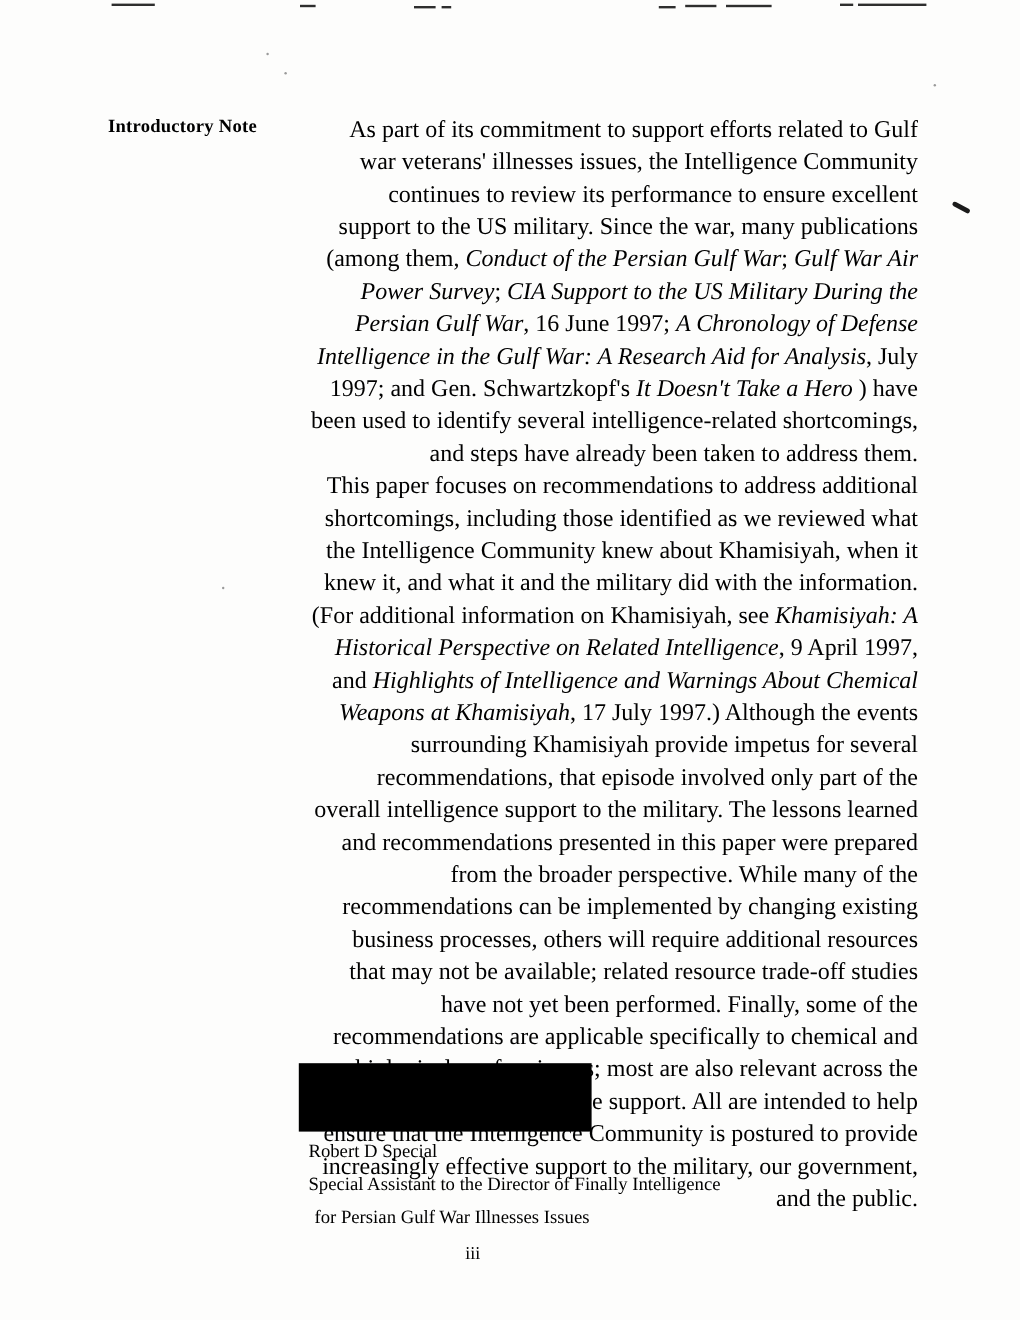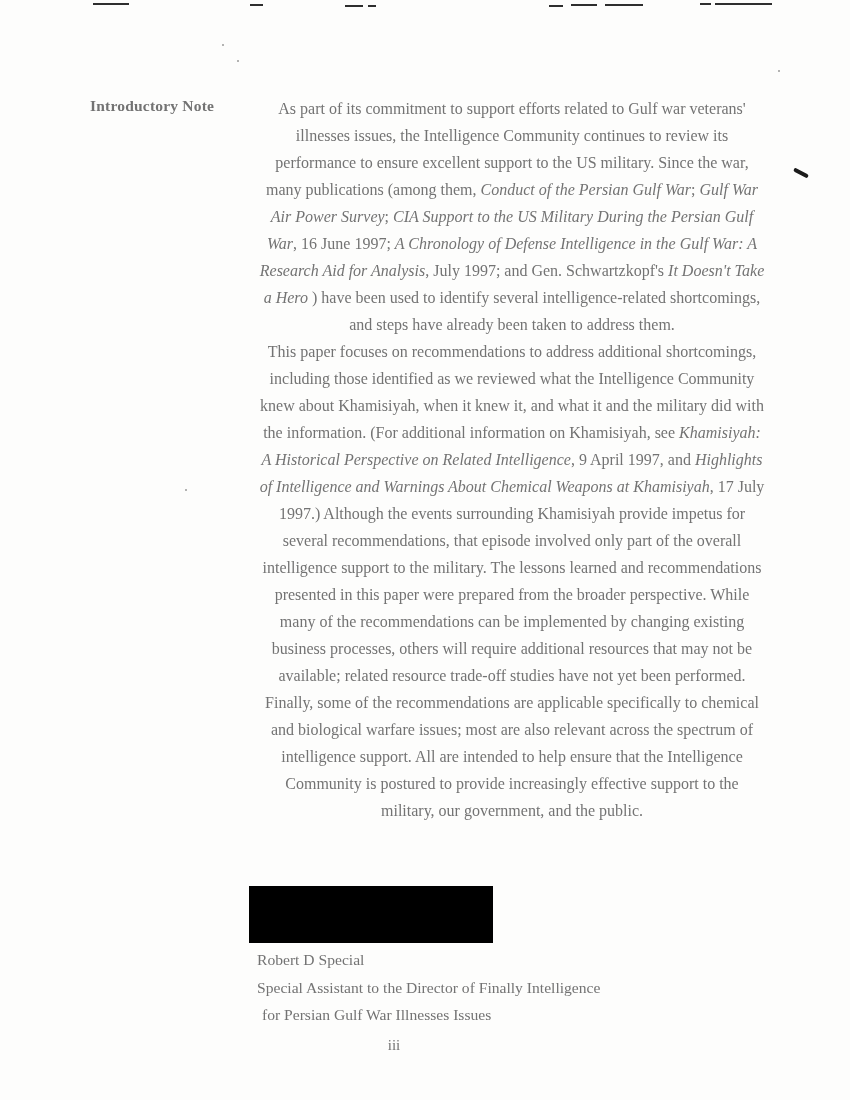--- a/index.html
+++ b/index.html
@@ -6,21 +6,21 @@
     margin: 0;
     padding: 0;
     background: #ffffff;
   }
   .page {
     position: relative;
     width: 850px;
     height: 1100px;
     background: #fdfdfc;
     font-family: "Liberation Serif", "DejaVu Serif", serif;
-    color: #737373;
+    color: #000000;
     overflow: hidden;
   }
   
   .dash {
     position: absolute;
     height: 2px;
     background: #2e2e2e;
   }
   .speck {
     position: absolute;
@@ -46,23 +46,23 @@
     font-size: 15.5px;
     font-weight: bold;
     letter-spacing: 0.2px;
     white-space: nowrap;
   }
   .body-col {
     position: absolute;
     left: 259px;
     top: 95px;
     width: 506px;
-    font-size: 16px;
+    font-size: 20px;
     line-height: 27px;
-    text-align: center;
+    text-align: right;
   }
   .para { margin: 0; }
   .para + .para { }
   .italic { font-style: italic; }
   .redaction-box {
     position: absolute;
     left: 249px;
     top: 886px;
     width: 244px;
     height: 57px;

